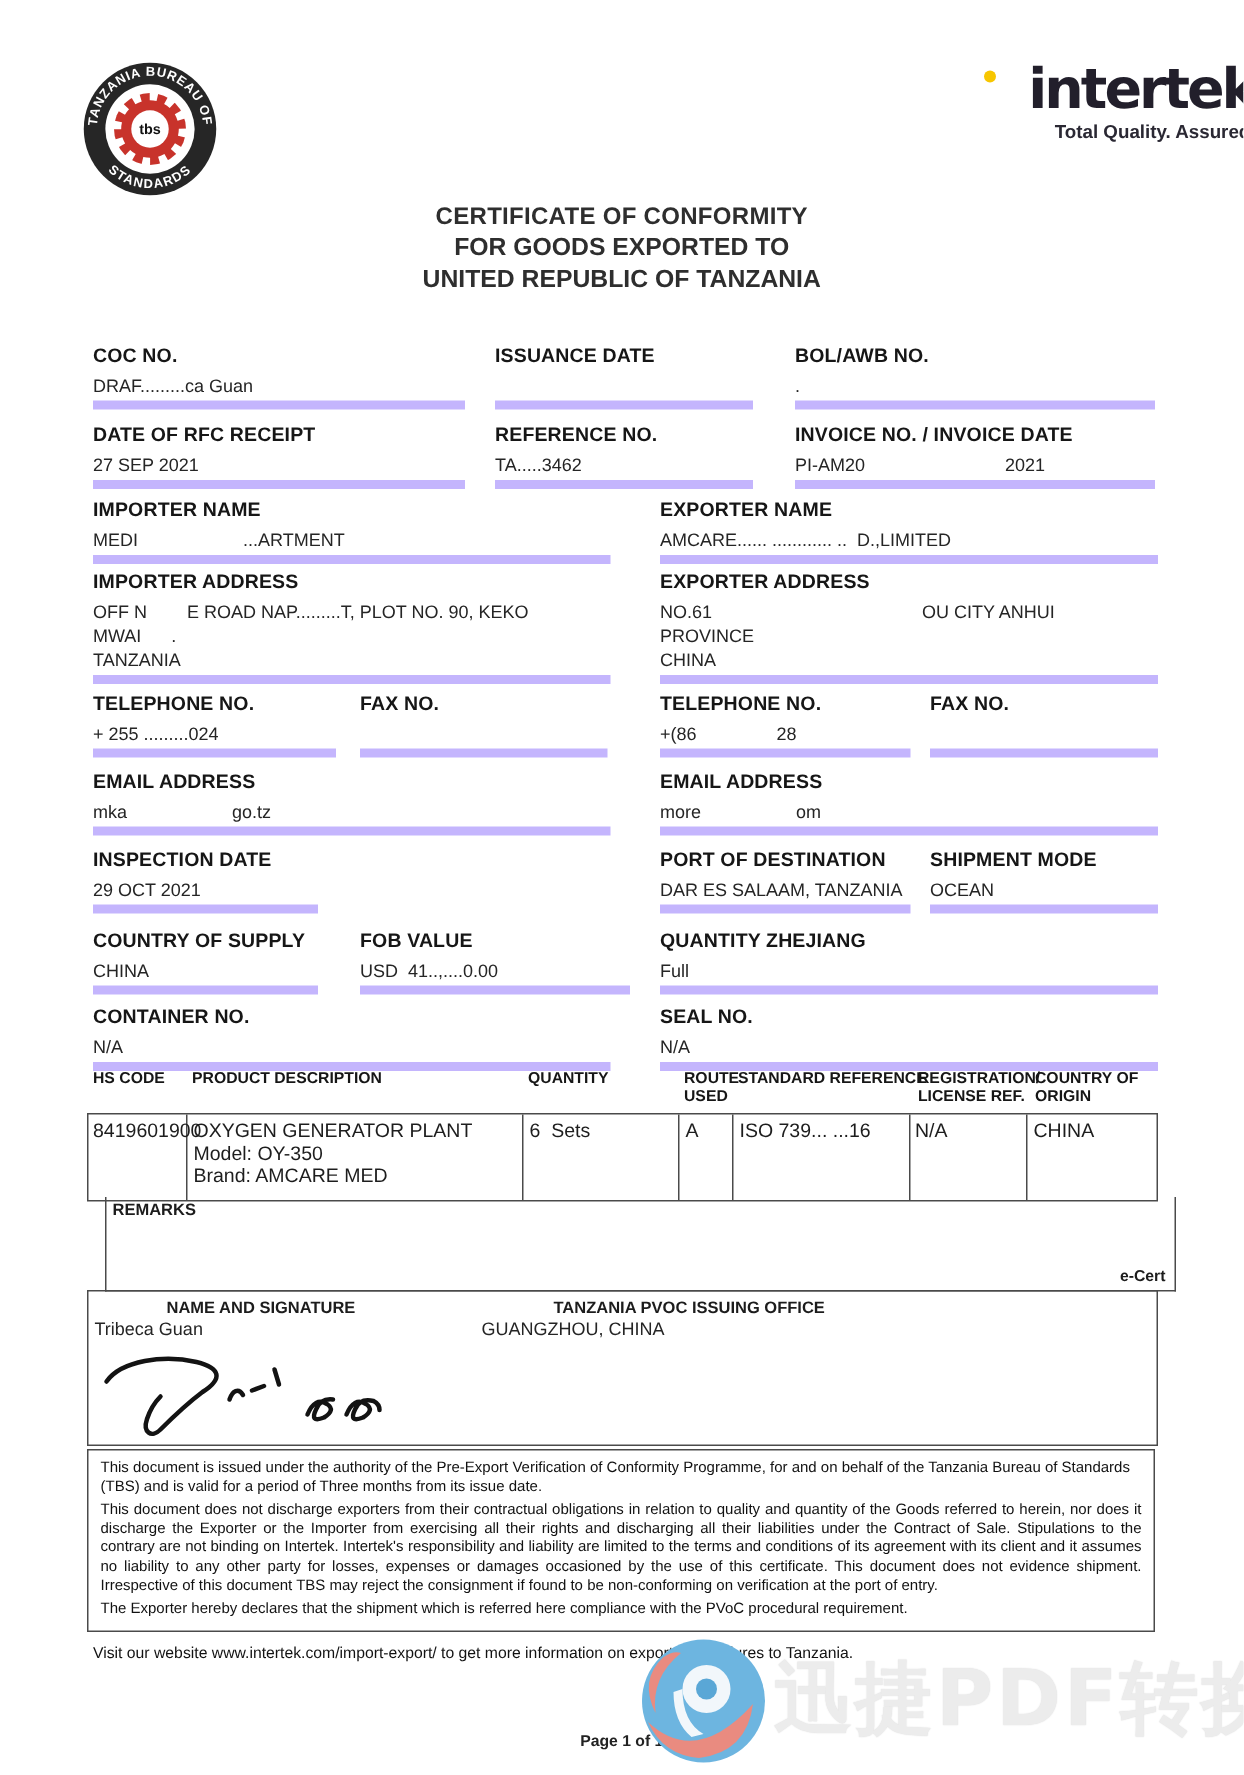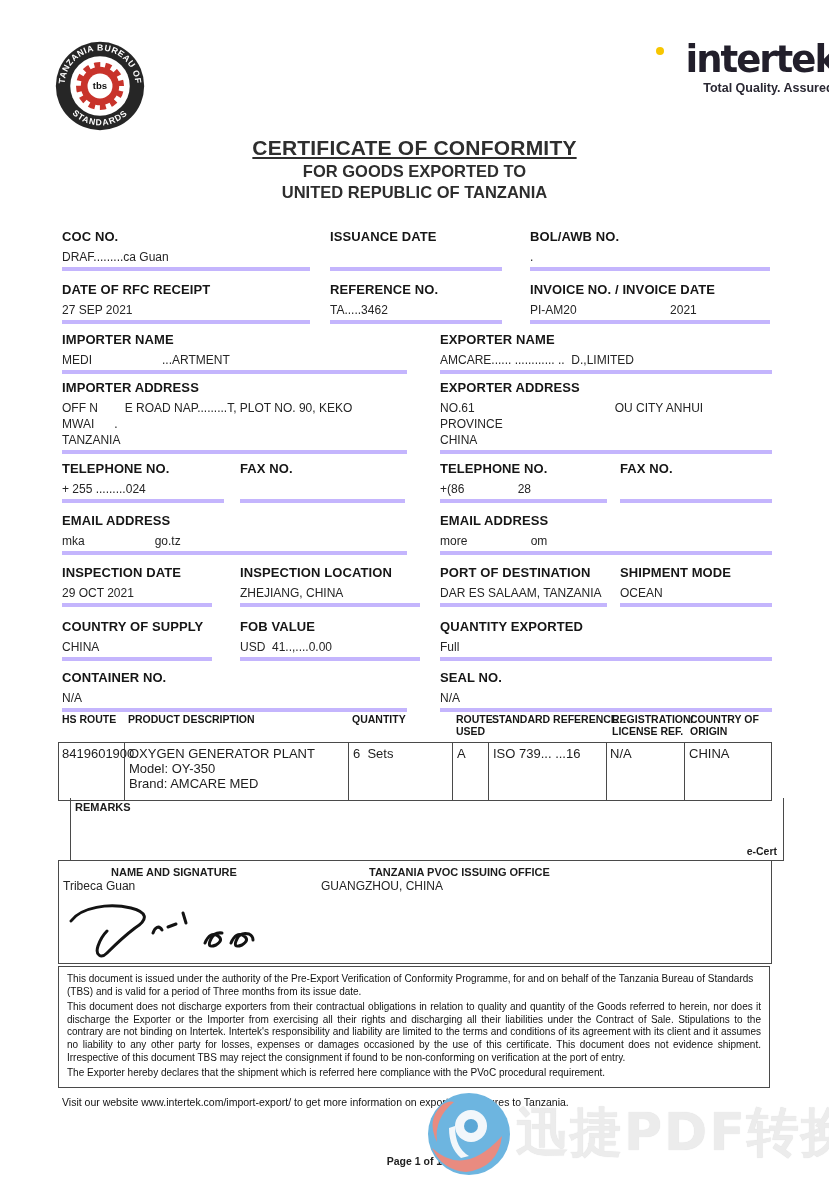--- a/index.html
+++ b/index.html
@@ -9,29 +9,29 @@
   
   .tbs-logo{position:absolute;left:52px;top:38px;width:96px;height:96px;}
   .itk{position:absolute;left:652px;top:42px;width:185px;text-align:right;}
   .itk-name{position:relative;font-weight:bold;font-size:37px;line-height:36px;
             letter-spacing:-2px;color:#221f2b;font-family:"DejaVu Sans",sans-serif;}
   .itk-dot{position:absolute;left:4px;top:5px;width:8px;height:8px;border-radius:50%;
            background:#f7c600;}
   .itk-tag{font-weight:bold;font-size:12.5px;color:#2a2833;margin-top:3px;letter-spacing:0px;}
 
   .title{position:absolute;left:0;right:0;top:136px;text-align:center;color:#2e2e2e;}
-  .title .t1{font-size:21px;font-weight:bold;letter-spacing:0.2px;text-decoration:underline;}
+  .title .t1{font-size:16px;font-weight:bold;letter-spacing:0.2px;}
   .title .t2{font-size:16.5px;font-weight:bold;margin-top:2px;}
 
   
   .field{position:absolute;}
   .lbl{font-weight:bold;font-size:13px;letter-spacing:0.1px;color:#161616;line-height:13px;}
   .val{font-size:12px;line-height:16px;color:#252525;margin-top:6px;min-height:16px;
        white-space:pre-wrap;}
-  .ul{border-bottom:4px solid #c4b5fd;padding-bottom:2px;}
+  .ul{border-bottom:6px solid #c4b5fd;padding-bottom:2px;}
 
   
   .thead{position:absolute;font-weight:bold;font-size:10.5px;line-height:12px;color:#161616;}
   .tbox{position:absolute;left:58px;top:742px;width:712px;height:57px;
         border:1.5px solid #4a4a4a;}
   .vline{position:absolute;top:0;bottom:0;width:1.5px;background:#4a4a4a;}
   .tcell{position:absolute;top:3px;font-size:13px;line-height:15px;color:#1d1d1d;
          white-space:pre-wrap;}
 
   .rembox{position:absolute;left:58px;top:797.5px;width:712px;height:62px;
@@ -172,56 +172,52 @@
   </div>
   <div class="field" style="left:440px;top:514px;width:332px">
     <div class="lbl">EMAIL ADDRESS</div>
     <div class="val ul">more                   om</div>
   </div>
 
   <div class="field" style="left:62px;top:566px;width:150px">
     <div class="lbl">INSPECTION DATE</div>
     <div class="val ul">29 OCT 2021</div>
   </div>
-  <div class="field" style="left:240px;top:566px;width:180px">
-    <div class="lbl">INSPECTION LOCATION</div>
-    <div class="val ul">ZHEJIANG, CHINA</div>
-  </div>
   <div class="field" style="left:620px;top:566px;width:152px">
     <div class="lbl">SHIPMENT MODE</div>
     <div class="val ul">OCEAN</div>
   </div>
   <div class="field" style="left:440px;top:566px;width:167px">
     <div class="lbl">PORT OF DESTINATION</div>
     <div class="val ul">DAR ES SALAAM, TANZANIA</div>
   </div>
 
   <div class="field" style="left:62px;top:620px;width:150px">
     <div class="lbl">COUNTRY OF SUPPLY</div>
     <div class="val ul">CHINA</div>
   </div>
   <div class="field" style="left:240px;top:620px;width:180px">
     <div class="lbl">FOB VALUE</div>
     <div class="val ul">USD  41..,....0.00</div>
   </div>
   <div class="field" style="left:440px;top:620px;width:332px">
-    <div class="lbl">QUANTITY EXPORTED</div>
+    <div class="lbl">QUANTITY ZHEJIANG</div>
     <div class="val ul">Full</div>
   </div>
 
   <div class="field" style="left:62px;top:671px;width:345px">
     <div class="lbl">CONTAINER NO.</div>
     <div class="val ul">N/A</div>
   </div>
   <div class="field" style="left:440px;top:671px;width:332px">
     <div class="lbl">SEAL NO.</div>
     <div class="val ul">N/A</div>
   </div>
 
-  <div class="thead" style="left:62px;top:713px;width:60px">HS ROUTE</div>
+  <div class="thead" style="left:62px;top:713px;width:60px">HS CODE</div>
   <div class="thead" style="left:128px;top:713px;width:170px">PRODUCT DESCRIPTION</div>
   <div class="thead" style="left:352px;top:713px;width:70px">QUANTITY</div>
   <div class="thead" style="left:456px;top:713px;width:36px">ROUTE USED</div>
   <div class="thead" style="left:492px;top:713px;width:118px;white-space:nowrap">STANDARD REFERENCE</div>
   <div class="thead" style="left:612px;top:713px;width:74px">REGISTRATION/ LICENSE REF.</div>
   <div class="thead" style="left:690px;top:713px;width:70px">COUNTRY OF ORIGIN</div>
 
   <div class="tbox">
     <div class="vline" style="left:64.5px"></div>
     <div class="vline" style="left:288.5px"></div>

